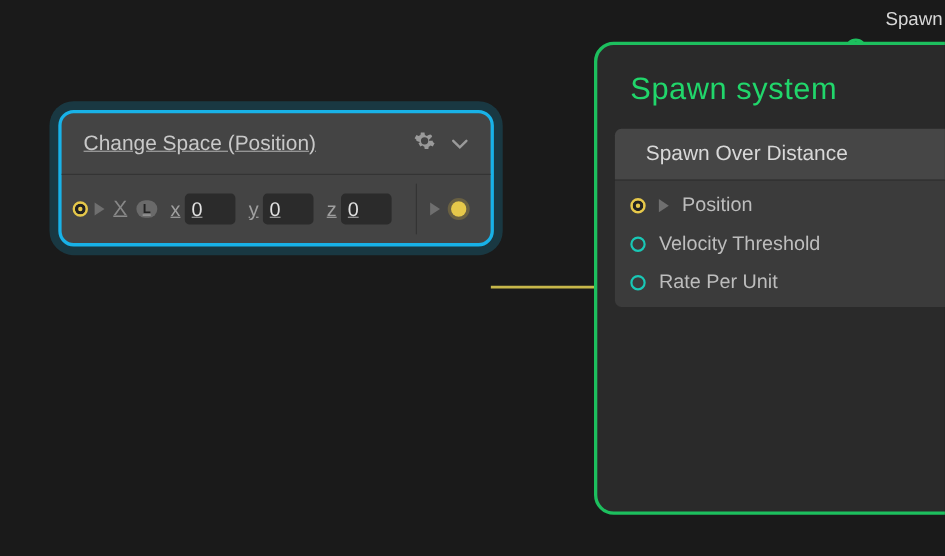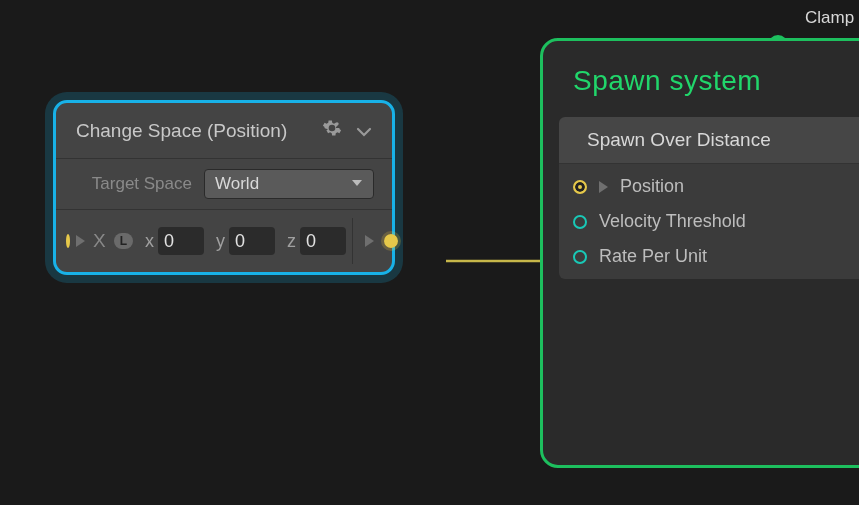--- a/index.html
+++ b/index.html
@@ -11,25 +11,26 @@
     color: #aaa;
     position: relative;
     overflow: hidden;
   }
 
   
   .node-changespace {
     position: absolute;
     left: 53px;
     top: 100px;
-    width: 342px;
+    width: 396px;
     background: #444444;
     border: 3px solid #18b2e8;
     border-radius: 14px;
     box-shadow: 0 0 0 8px rgba(24,178,232,0.20);
+    text-decoration: underline;
   }
   .cs-header {
     height: 56px;
     display: flex;
     align-items: center;
     padding: 0 20px;
     font-size: 19px;
     color: #c8c8c8;
     border-bottom: 1px solid #333;
   }
@@ -176,52 +177,41 @@
   
   .wire {
     position:absolute; left:446px; top:258px; width:140px; height:6px;
     pointer-events:none;
   }
   .wire path { stroke:#c7b74a; stroke-width:2.5; fill:none; }
 </style>
 </head>
 <body>
 
-<div class="start-label">Clamp</div>
+<div class="start-label">Spawn</div>
 <div class="spawn-entry-circle"></div>
 
 <div class="node-changespace">
   <div class="cs-header">
     <span class="cs-header-title">Change Space (Position)</span>
     <span class="cs-header-icons">
       <span class="gear-icon">
         <svg viewBox="0 0 24 24">
             <path fill="#9a9a9a" d="M12 8a4 4 0 1 0 0 8 4 4 0 0 0 0-8zm9 4a7 7 0 0 1-.1 1.2l2 1.6-2 3.4-2.4-1a7 7 0 0 1-2 1.2l-.4 2.6h-4l-.4-2.6a7 7 0 0 1-2-1.2l-2.4 1-2-3.4 2-1.6A7 7 0 0 1 3 12a7 7 0 0 1 .1-1.2l-2-1.6 2-3.4 2.4 1a7 7 0 0 1 2-1.2L7.9 3h4l.4 2.6a7 7 0 0 1 2 1.2l2.4-1 2 3.4-2 1.6c.1.4.1.8.1 1.2z"></path>
             <circle cx="18" cy="7" r="2" fill="#9a9a9a"></circle>
           </svg>
       </span>
       <span class="chevron-down">
         <svg viewBox="0 0 16 16" width="16" height="16">
             <path d="M2 5 l6 6 6-6" stroke="#9a9a9a" stroke-width="2.2" fill="none" stroke-linecap="round"></path>
           </svg>
       </span>
     </span>
   </div>
 
-  <div class="cs-row">
-    <span class="cs-row-label">Target Space</span>
-    <div class="cs-select">
-      <span>World</span>
-      <span class="dd-caret">
-        <svg width="12" height="12" viewBox="0 0 12 12">
-            <path d="M1 3 L6 9 L11 3 Z" fill="#bbb"></path>
-          </svg>
-      </span>
-    </div>
-  </div>
 
   <div class="cs-xyz">
     <span class="port-circle yellow-dot"></span>
     <span class="play-tri small"></span>
     <span class="X-label">X</span>
     <span class="L-badge">L</span>
     <div class="xyz-field">
       <span class="xyz-label">x</span>
       <input class="xyz-input" value="0" style="">
     </div>

